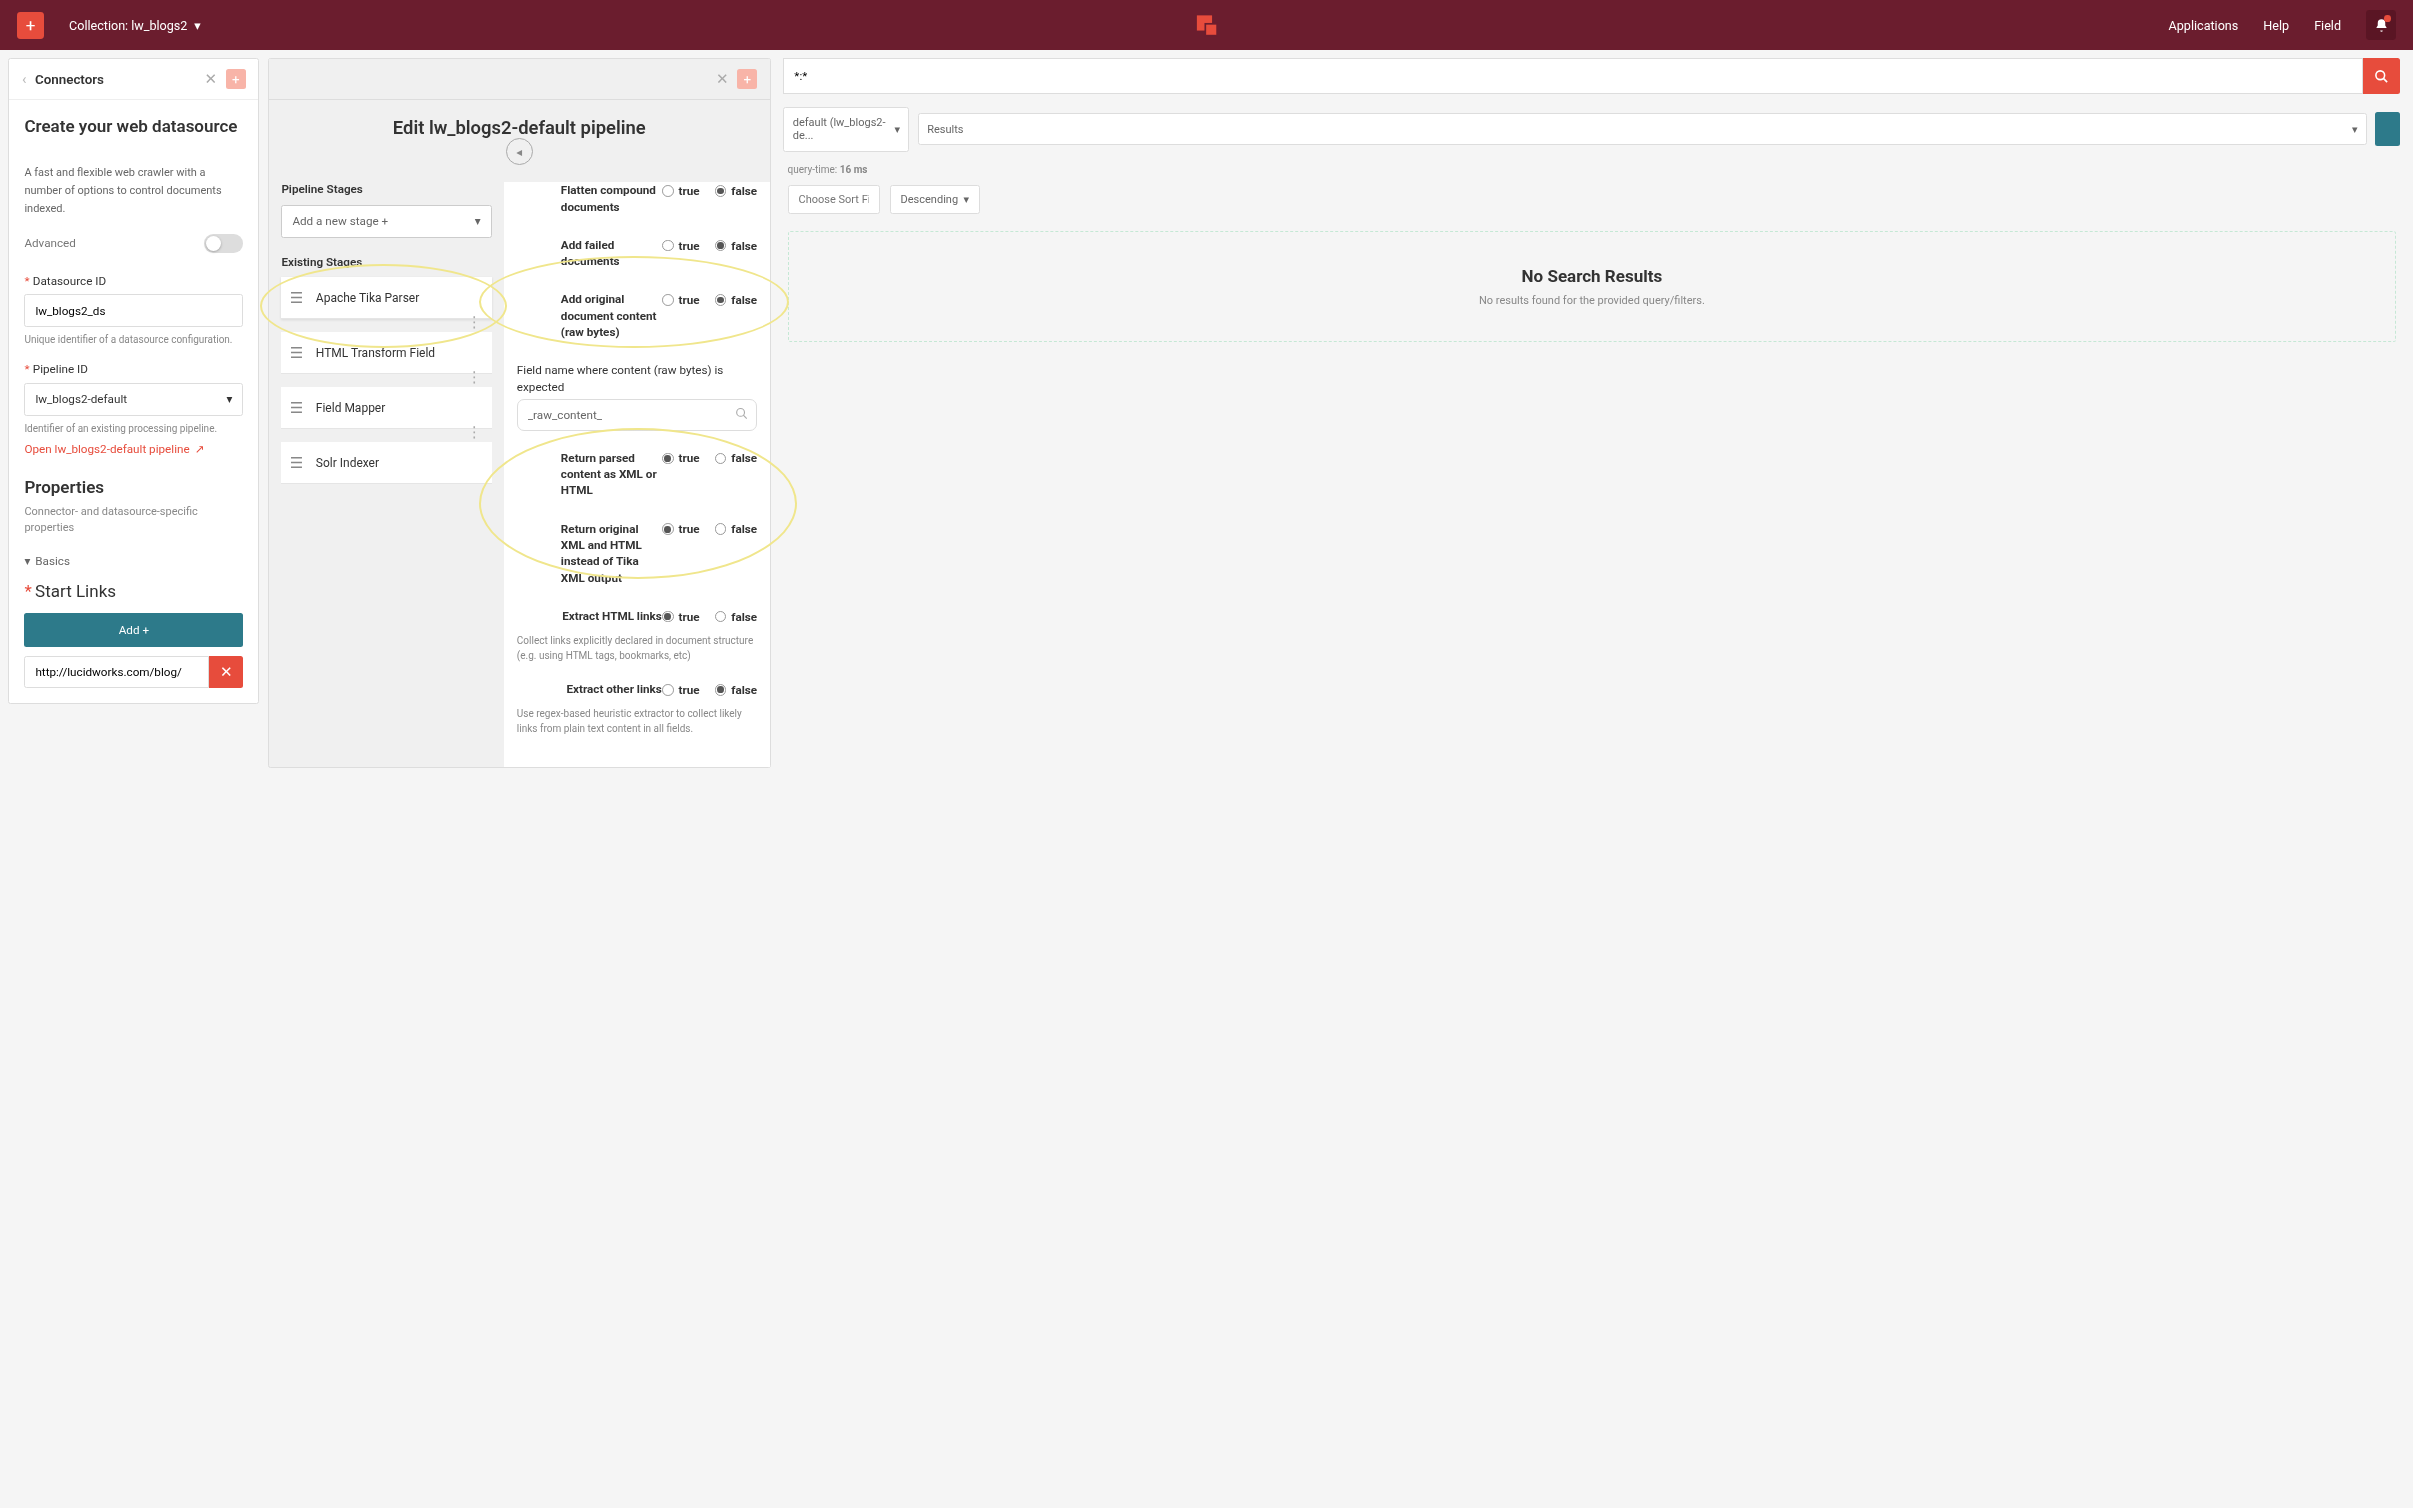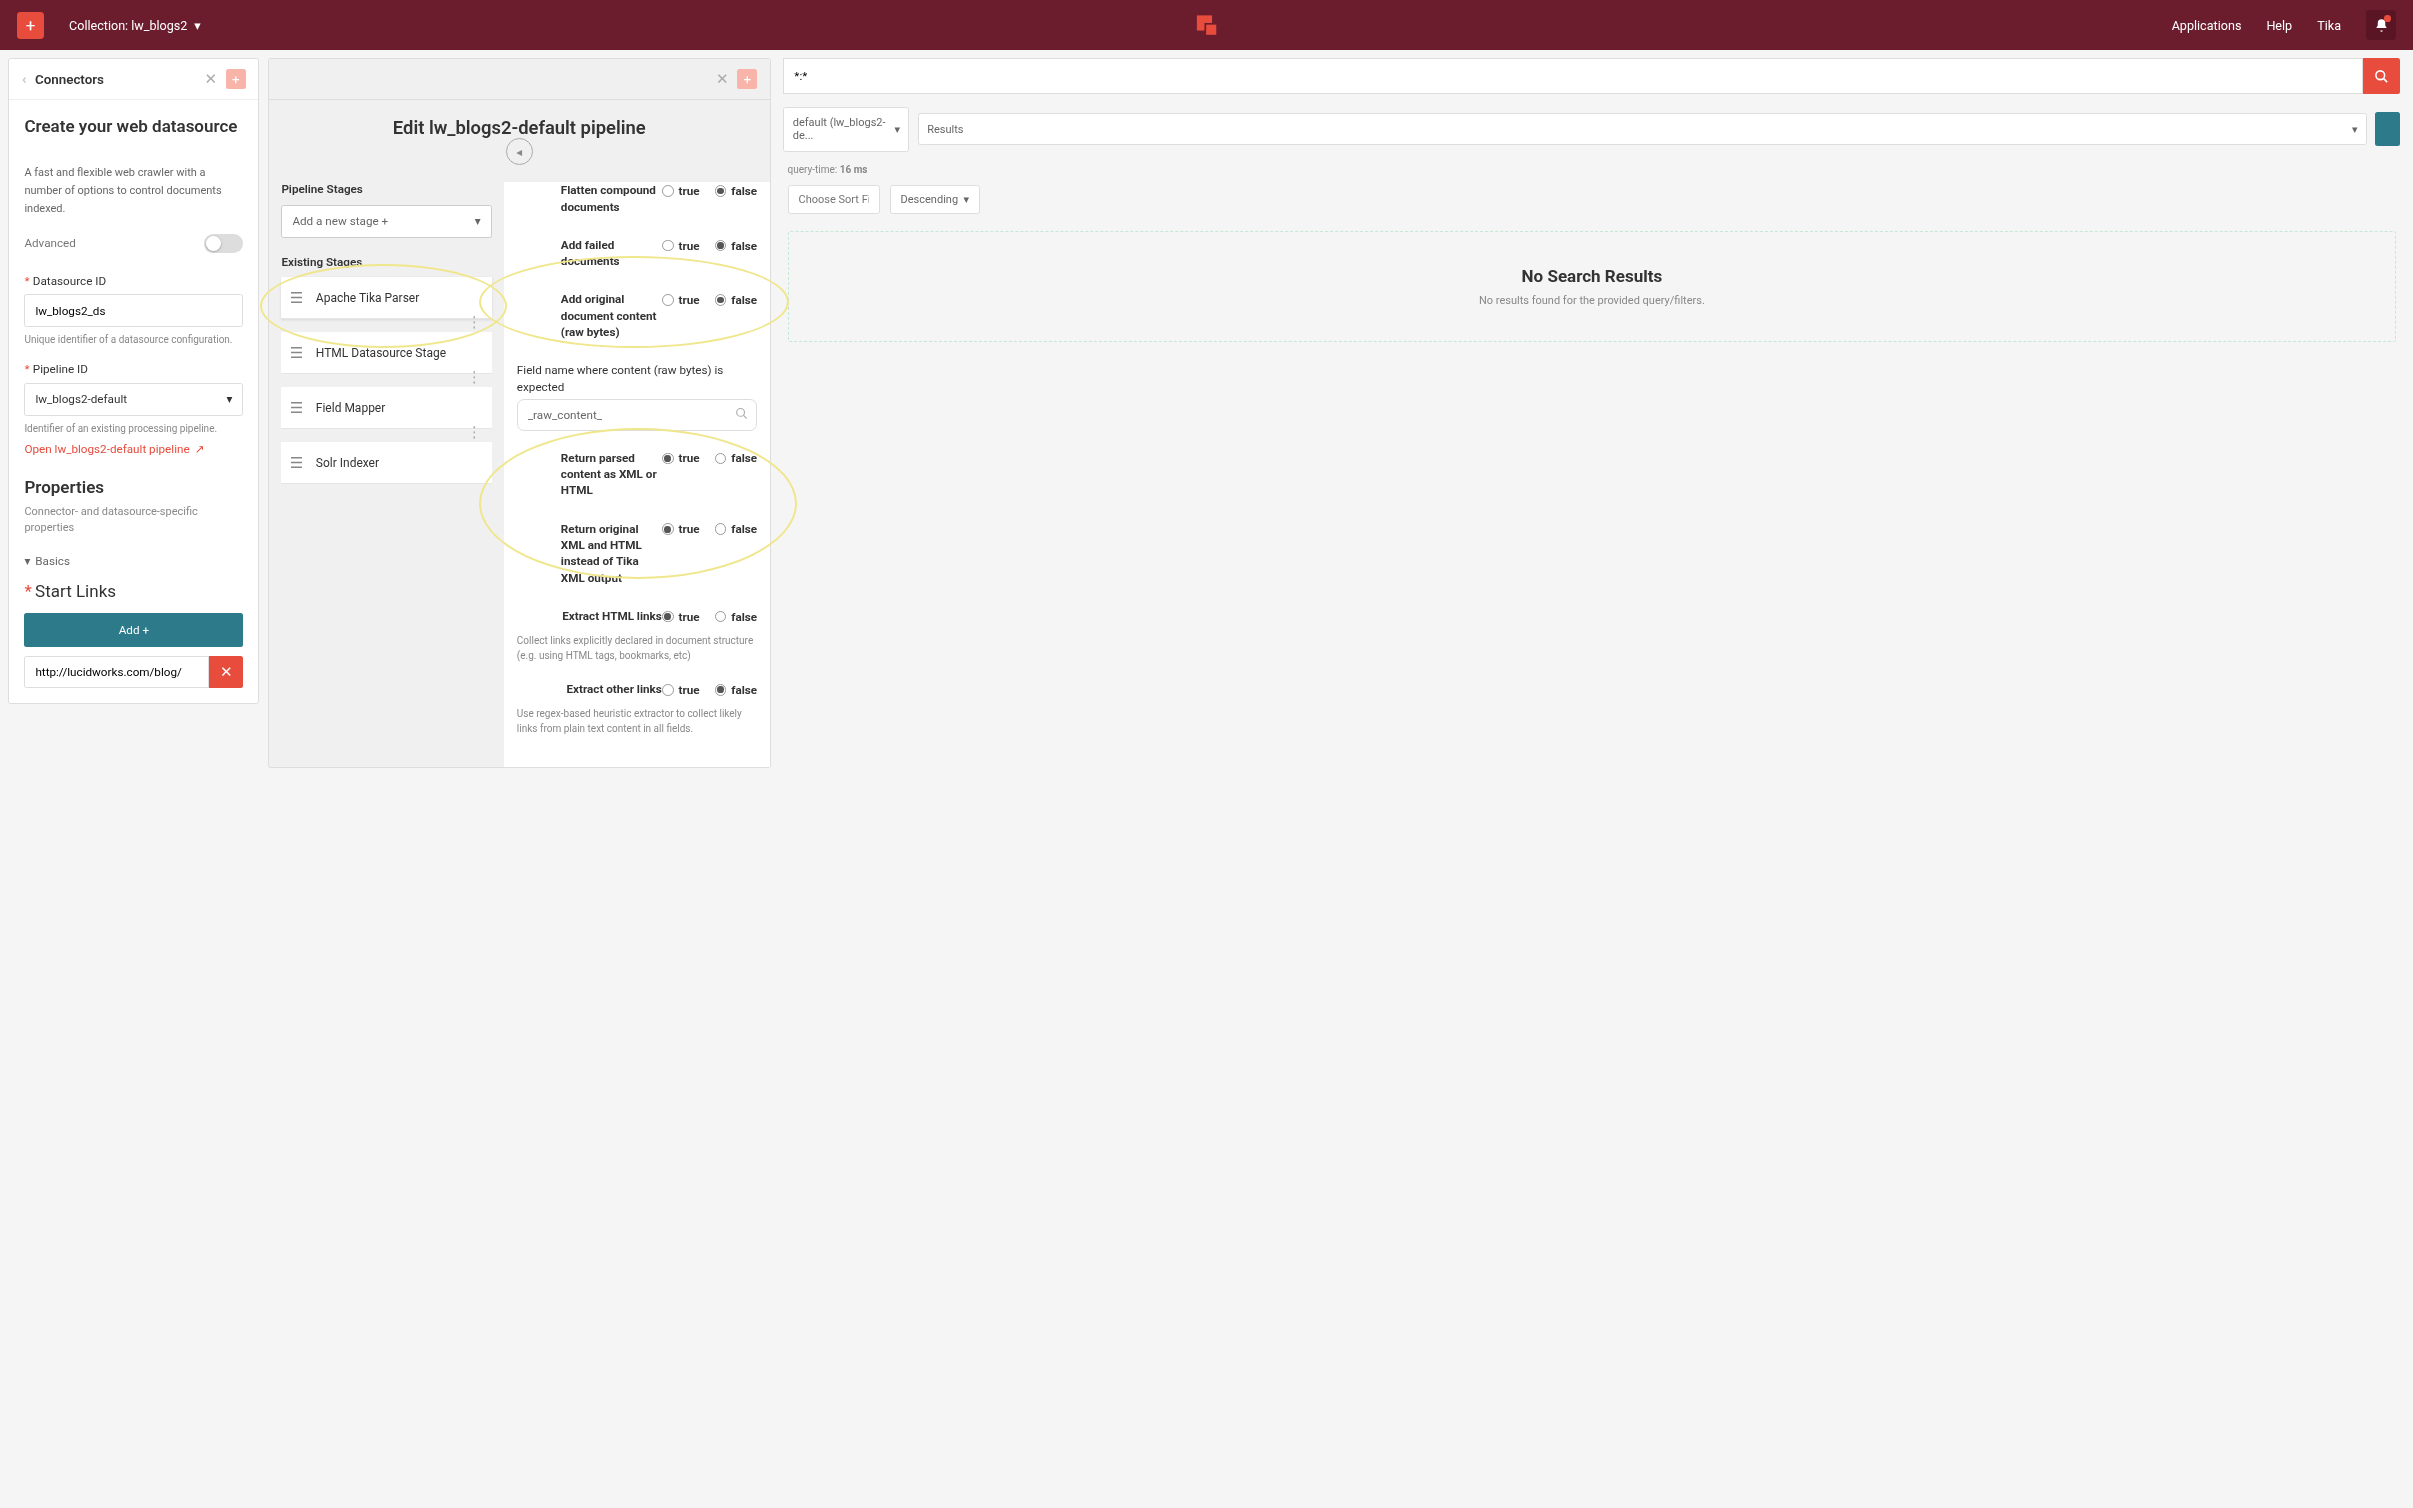--- a/index.html
+++ b/index.html
@@ -116,21 +116,21 @@
   </div>
   <div class="logo">
     <svg viewBox="0 0 32 32">
         <rect x="4" y="4" width="18" height="18" fill="#e74c3c"></rect>
         <rect x="14" y="14" width="14" height="14" fill="#e74c3c" stroke="#6b1d2e" stroke-width="2"></rect>
       </svg>
   </div>
   <div class="topnav">
     <a>Applications</a>
     <a>Help</a>
-    <a>Tika</a>
+    <a>Field</a>
     <div class="bell-btn">
       <svg width="15" height="15" viewBox="0 0 24 24" fill="white">
           <path d="M12 2a6 6 0 00-6 6v4l-2 3v1h16v-1l-2-3V8a6 6 0 00-6-6zm0 20a2 2 0 002-2h-4a2 2 0 002 2z"></path>
         </svg>
       <span class="bell-badge"></span>
     </div>
   </div>
 </div>
 
 <div class="main pos-rel">
@@ -215,21 +215,21 @@
         <div class="pos-rel">
           <div class="stage-item active">
             <span class="drag-handle">☰</span>
             <span class="stage-name">Apache Tika Parser</span>
           </div>
           <span class="stage-overflow" style="position:absolute; right:10px; bottom:-11.7px;">⋮</span>
         </div>
         <div class="pos-rel" style="margin-top:12.6px;">
           <div class="stage-item">
             <span class="drag-handle">☰</span>
-            <span class="stage-name">HTML Datasource Stage</span>
+            <span class="stage-name">HTML Transform Field</span>
           </div>
           <span class="stage-overflow" style="position:absolute; right:10px; bottom:-11.7px;">⋮</span>
         </div>
         <div class="pos-rel" style="margin-top:12.6px;">
           <div class="stage-item">
             <span class="drag-handle">☰</span>
             <span class="stage-name">Field Mapper</span>
           </div>
           <span class="stage-overflow" style="position:absolute; right:10px; bottom:-11.7px;">⋮</span>
         </div>

